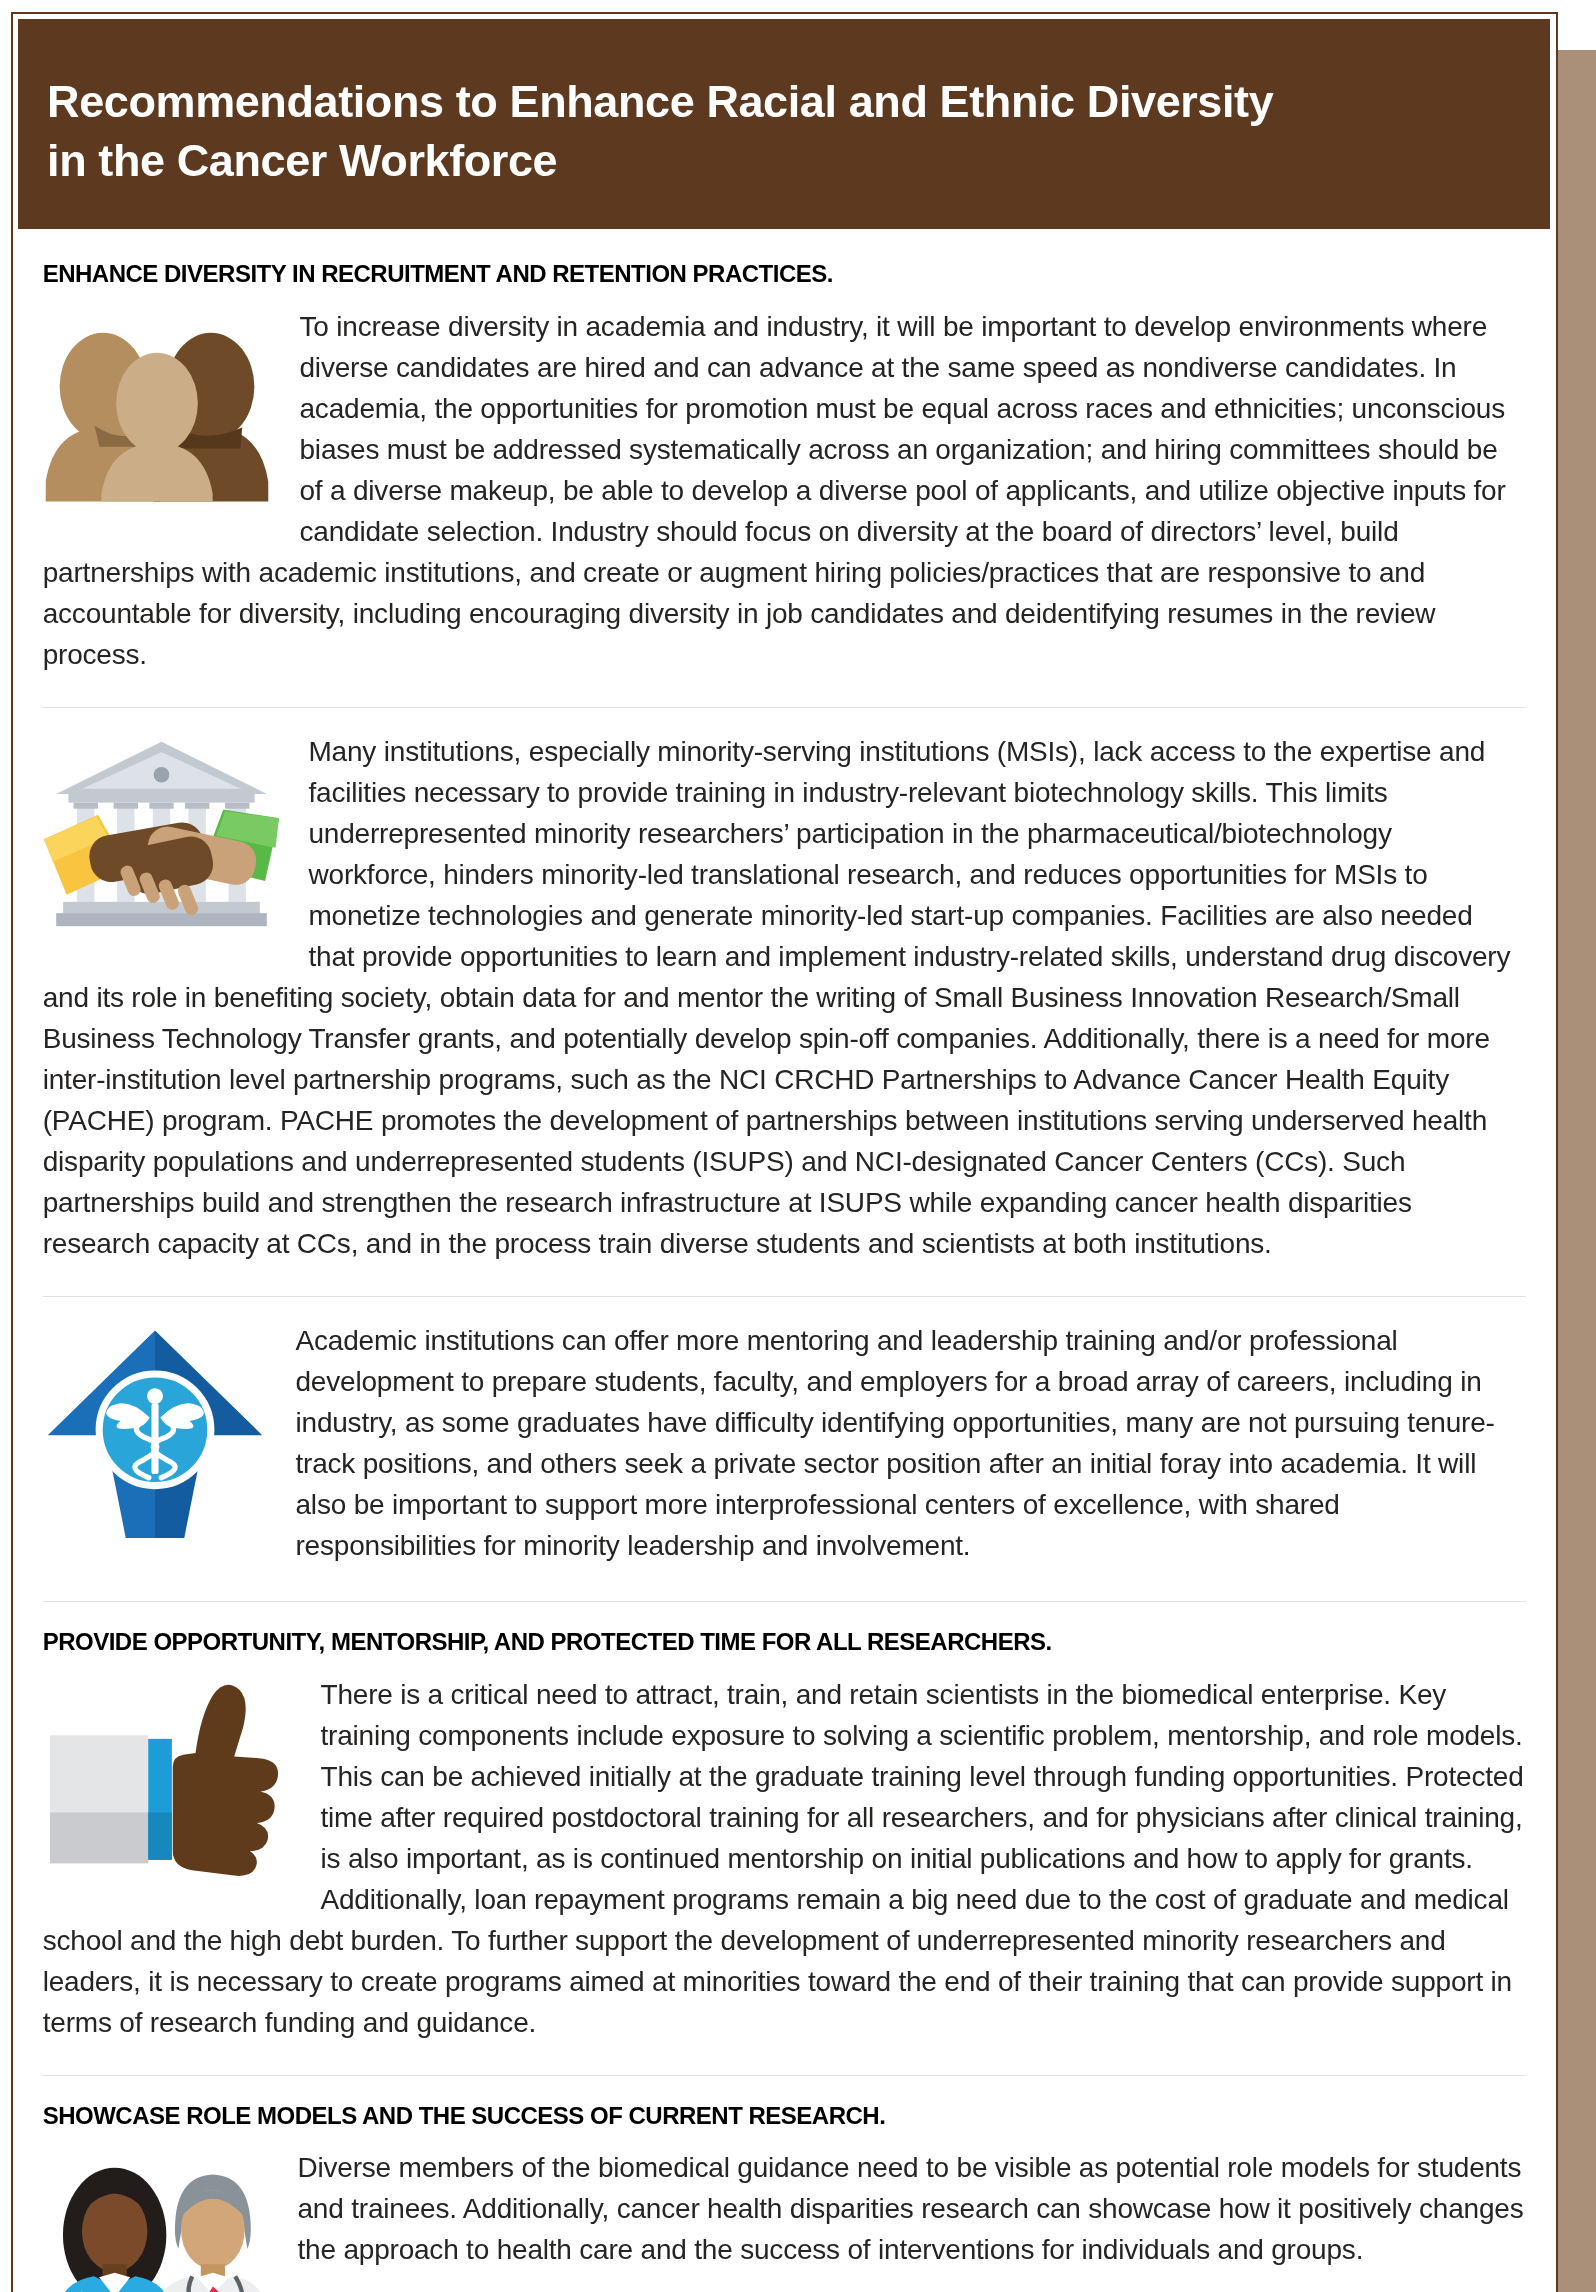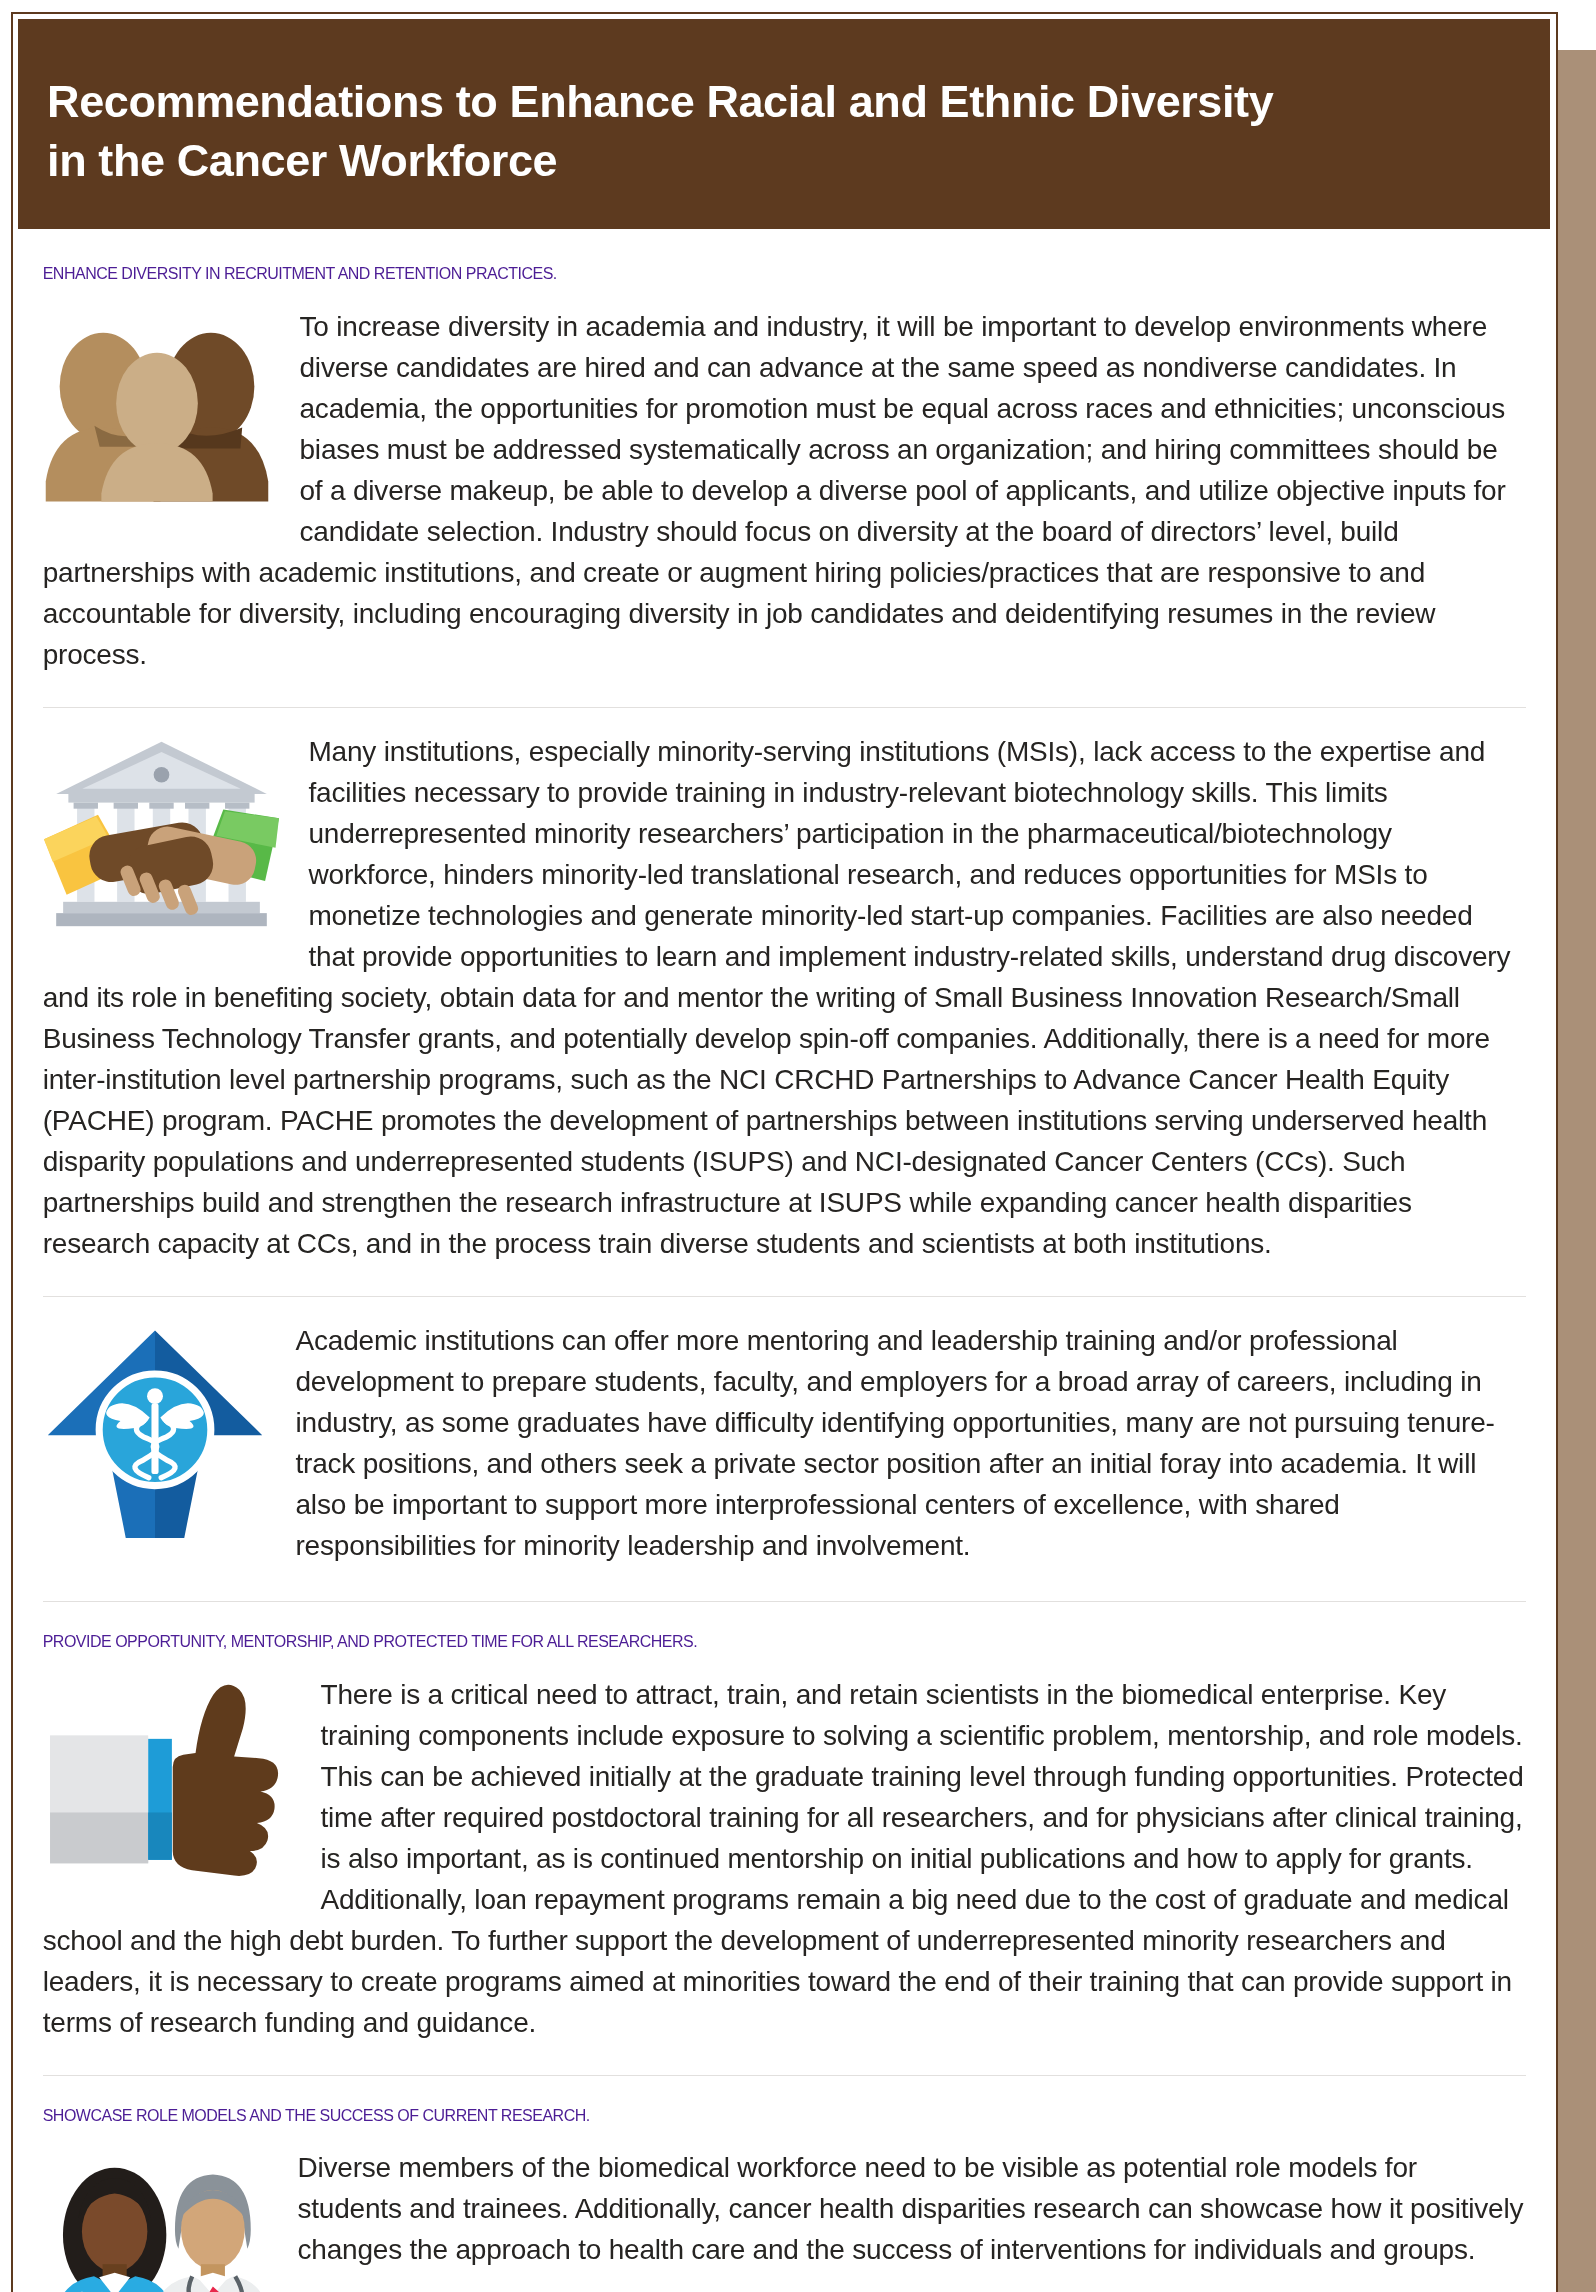--- a/index.html
+++ b/index.html
@@ -26,22 +26,22 @@
   .page-title{
     margin:0; color:#ffffff; font-weight:bold;
     font-size:45px; line-height:59px; letter-spacing:-0.4px;
     white-space:pre-line;
   }
   main{padding:0 30px;}
   section{padding-top:23px;}
   section::after{content:"";display:block;clear:both;}
   .divider{border:none;border-top:1.8px solid var(--divider-gray);margin:32px 0 0;}
   .section-heading{
-    margin:0 0 14.3px; color:#4c1d95; font-weight:normal;
-    font-size:16px; line-height:34px; letter-spacing:-0.5px;
+    margin:0 0 14.3px; color:#000000; font-weight:bold;
+    font-size:24px; line-height:34px; letter-spacing:-0.5px;
     max-width:1299px; text-transform:uppercase;
   }
   .section-body{
     font-size:28px; line-height:41px; color:var(--text-black);
     letter-spacing:-0.2px;
   }
   .section-body p{margin:0;}
   .icon{float:left;margin:7.2px 29px 5.4px 1.8px;}
 </style>
 </head>
@@ -202,19 +202,19 @@
             <path d="M126 190 Q132 146 172 140 L196 152 L220 140 Q258 146 260 190 Z" fill="#eceeef"></path>
             <polygon points="178,141 196,162 214,141 196,136" fill="#ffffff"></polygon>
             <polygon points="196,152 205,160 199,188 191,160" fill="#e8274b"></polygon>
             <g stroke="#5a6268" stroke-width="5" fill="none">
               <path d="M172 140 q-10 22 4 34"></path>
               <path d="M222 140 q12 20 6 30"></path>
             </g>
             <circle cx="230" cy="174" r="11" fill="#dfe3e6" stroke="#5a6268" stroke-width="4"></circle>
           </svg>
         </span>
-        <p>Diverse members of the biomedical workforce need to be visible as potential role models for students and trainees. Additionally, cancer health disparities research can showcase how it positively changes the approach to health care and the success of interventions for individuals and groups.</p>
+        <p>Diverse members of the biomedical guidance need to be visible as potential role models for students and trainees. Additionally, cancer health disparities research can showcase how it positively changes the approach to health care and the success of interventions for individuals and groups.</p>
       </div>
     </section>
 
   </main>
 </div>
 
 
 </body></html>

